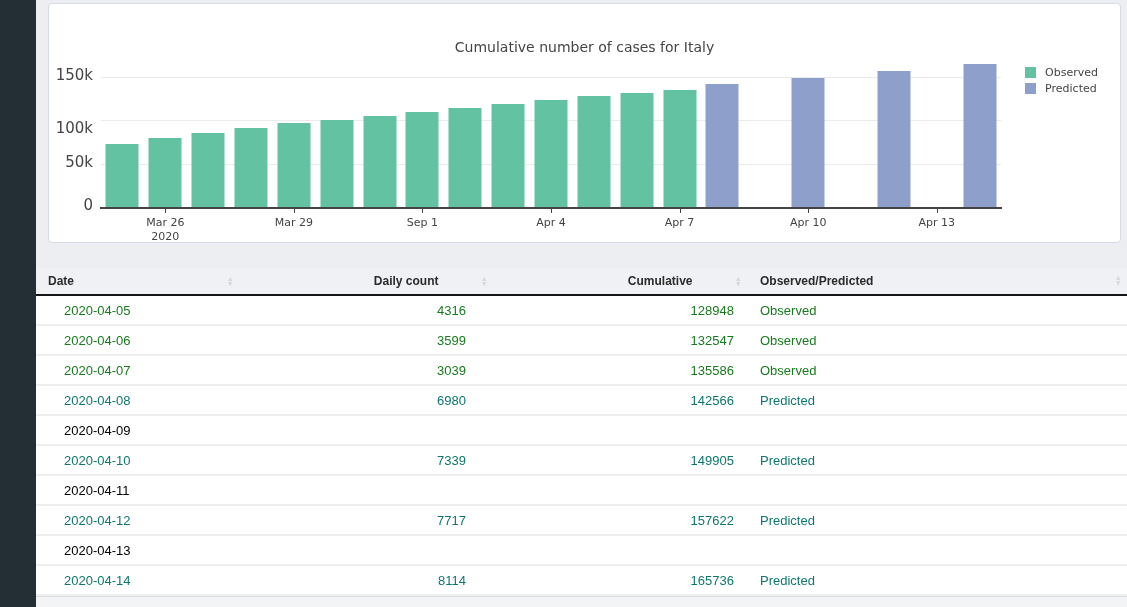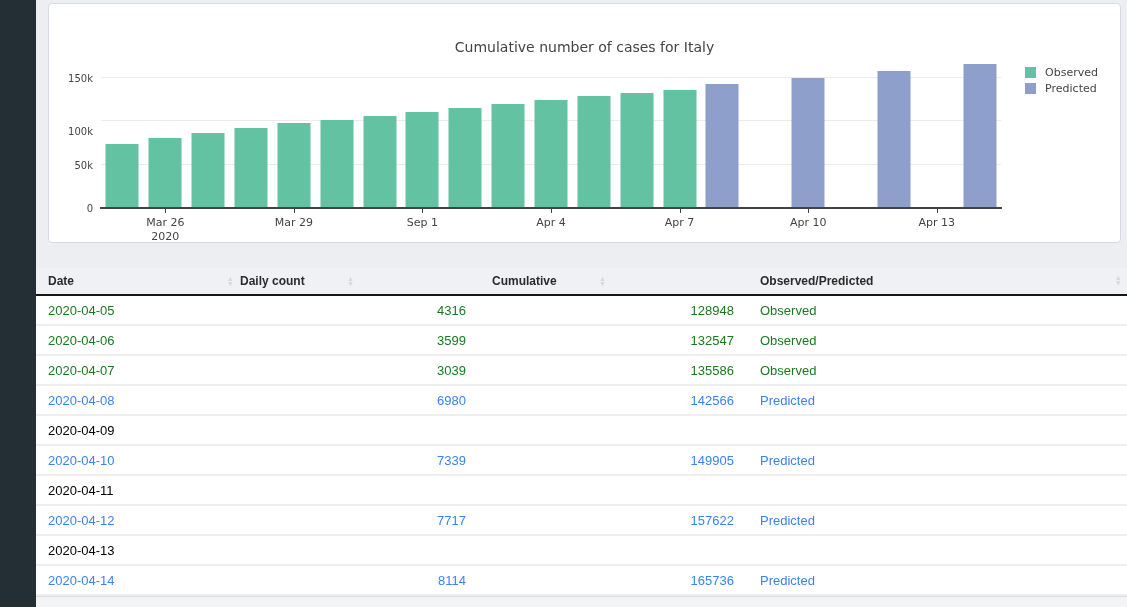--- a/index.html
+++ b/index.html
@@ -18,21 +18,21 @@
     margin:3px 6px 0 12px; height:240px;
     background:#ffffff; border:1px solid #d6dae4; border-radius:4px;
     position:relative;
     font-family:"DejaVu Sans", sans-serif;
   }
   .chart-title { text-align:center; margin-top:35px; font-size:14px; color:#444; }
   .plot { position:absolute; left:52px; top:54px; width:900px; height:150px; }
   .gridline { position:absolute; left:0; right:0; height:1px; background:#ebebeb; }
   .y-label {
     position:absolute; left:-58px; width:50px; text-align:right;
-    font-size:10px; color:#444;
+    font-size:15px; color:#444;
   }
   .x-axis { position:absolute; left:-1px; right:-1px; bottom:-1px; height:2px; background:#444; }
   .slots { display:flex; height:100%; position:relative; }
   .slot { flex:1; position:relative; height:100%; }
   .bar { position:absolute; bottom:0; left:50%; transform:translateX(-50%); width:33px; }
   .tick-mark { position:absolute; top:100%; left:50%; width:1px; height:5px; background:#444; }
   .tick-label {
     position:absolute; top:calc(100% + 8px); left:50%; transform:translateX(-50%);
     font-size:11px; color:#444; white-space:nowrap; text-align:center; line-height:14px;
   }
@@ -44,36 +44,36 @@
   
   .table-wrap { margin-top:25px; background:#ffffff; }
   .thead {
     display:grid; grid-template-columns:204px 252px 254px 1fr;
     height:28px; align-items:center; position:relative;
     background:#eff1f4; border-bottom:2px solid #161616;
     font-size:12px; font-weight:bold; color:#2b2b2b;
   }
   .th { display:flex; align-items:center; height:100%; cursor:pointer;gap:39px; }
   .th-date { padding-left:12px; justify-content:space-between; padding-right:8px; }
-  .th-num { justify-content:flex-start; padding-right:6px; }
+  .th-num { justify-content:flex-end; padding-right:6px; }
   .th-type { padding-left:14px; }
   .sorter { display:inline-flex; flex-direction:column; align-items:center; margin-left:5px; }
   .sorter span { font-size:7px; line-height:5px; color:#d6d6d6; }
   .sorter-far-right { position:absolute; right:7px; top:7px; }
   .row {
     display:grid; grid-template-columns:204px 252px 254px 1fr;
     height:30px; align-items:center; background:#fff;
     border-bottom:2px solid #edeef0; font-size:13px;
   }
-  .c-date { padding-left:12px; }
+  .c-date { padding-left:28px; }
   .c-daily { text-align:right; padding-right:26px; }
   .c-cum { text-align:right; padding-right:12px; }
   .c-type { padding-left:14px; }
   .row.observed { color:#187a1e; }
-  .row.predicted { color:#3b82f6; }
+  .row.predicted { color:#0f766e; }
   .row.empty { color:#000000; }
   .bottom-strip { height:11px; background:#f3f4f6; border-top:1px solid #dcdcdc; }
 </style>
 </head>
 <body>
 
 <div class="app">
   <div class="sidebar"></div>
 
   <div class="main">

